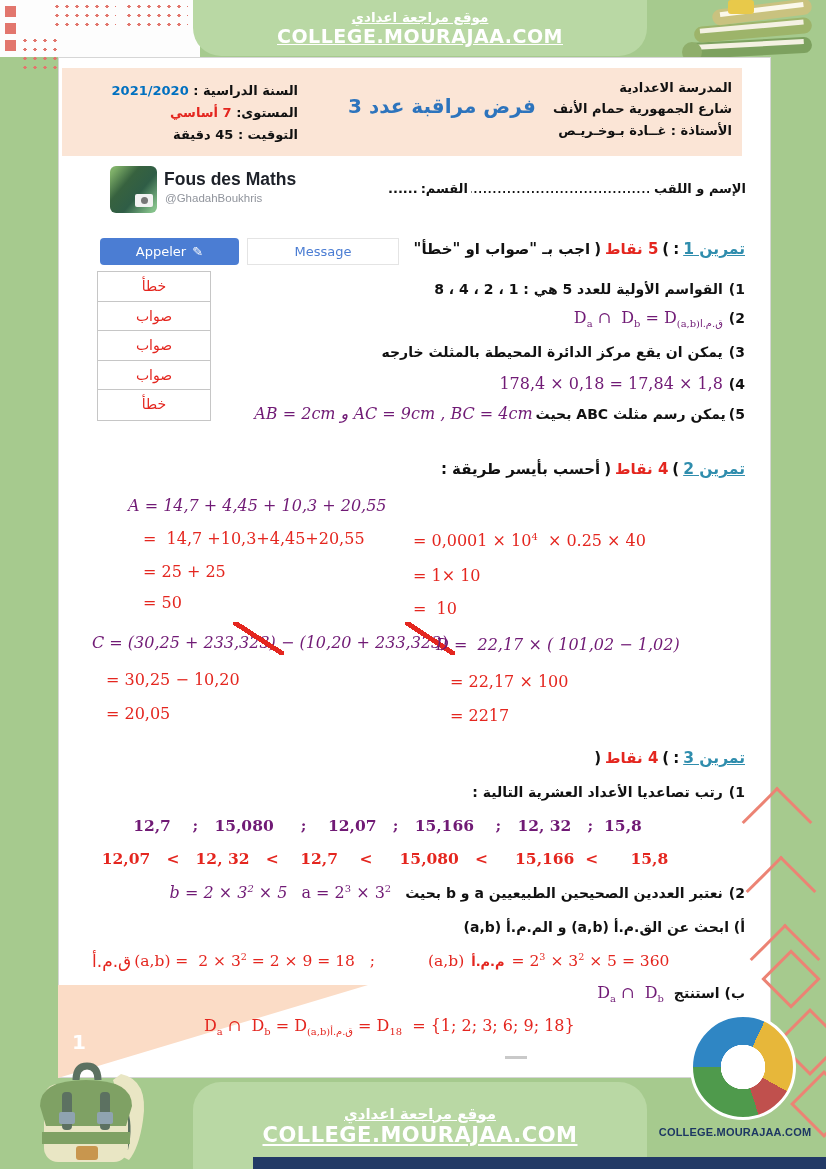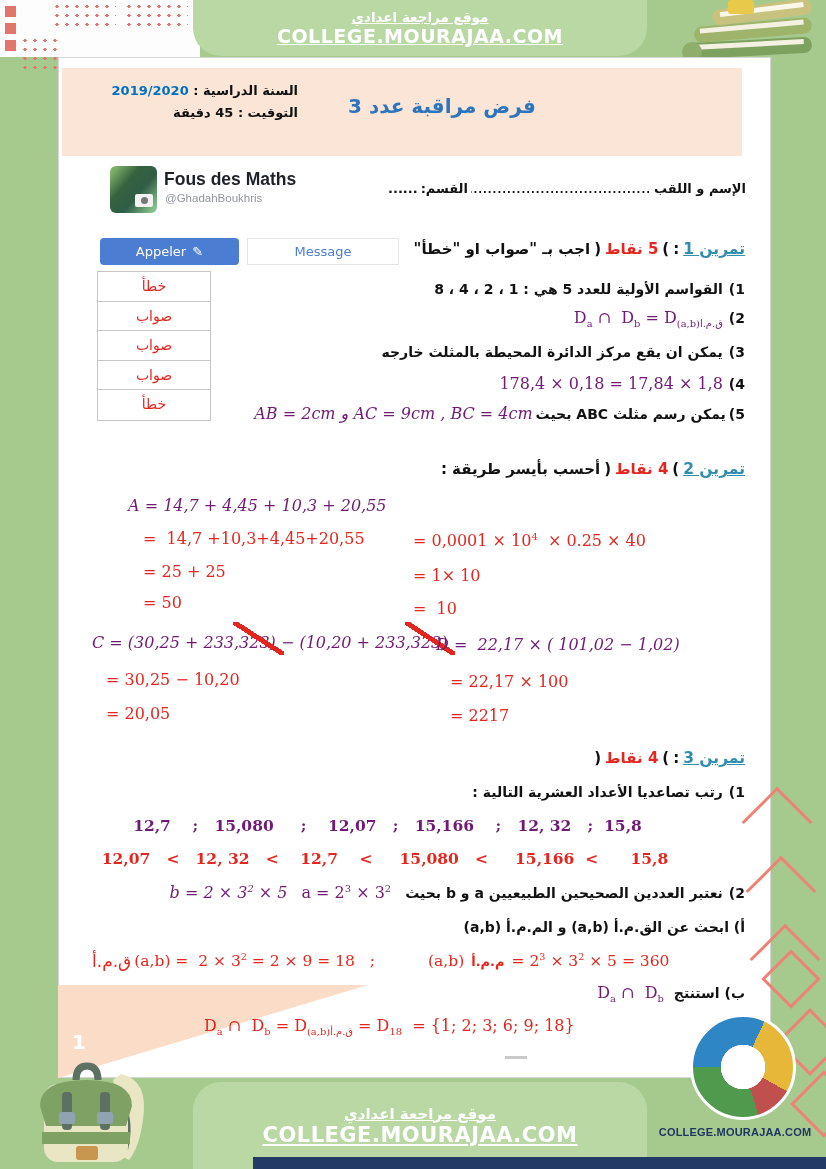--- a/index.html
+++ b/index.html
@@ -92,25 +92,37 @@
     <rect x="44" y="4" width="100" height="16" rx="8" fill="#c9c27f" transform="rotate(-7 94 12)"></rect>
     <rect x="52" y="7" width="84" height="5" fill="#fbf8ea" transform="rotate(-7 94 12)"></rect>
     <rect x="60" y="0" width="26" height="14" rx="3" fill="#e8c94a"></rect>
     <circle cx="24" cy="52" r="10" fill="#8fae6b"></circle>
   </svg>
 
   <div class="abs paper"></div>
   <div class="abs peach-tri"></div>
 
   <div class="abs hdr">
+    <div class="hdr-right">
+      <div>المدرسة الاعدادية</div>
+      <div>شارع الجمهورية  حمام الأنف</div>
+      <div>
+        <span>الأستاذة :</span>
+        <span>غــادة بـوخـريـص</span>
+      </div>
+    </div>
     <div class="hdr-title">فرض مراقبة عدد 3</div>
     <div class="hdr-left">
       <div>
         <span>السنة الدراسية :</span>
-        <span class="blue">2019/2020</span>
+        <span class="blue">2021/2020</span>
+      </div>
+      <div>
+        <span>المستوى:</span>
+        <span class="redv">7 أساسي</span>
       </div>
       <div>
         <span>التوقيت :</span>
         <span>45 دقيقة</span>
       </div>
     </div>
   </div>
 
   <div class="abs avatar">
     <span class="cam"></span>

